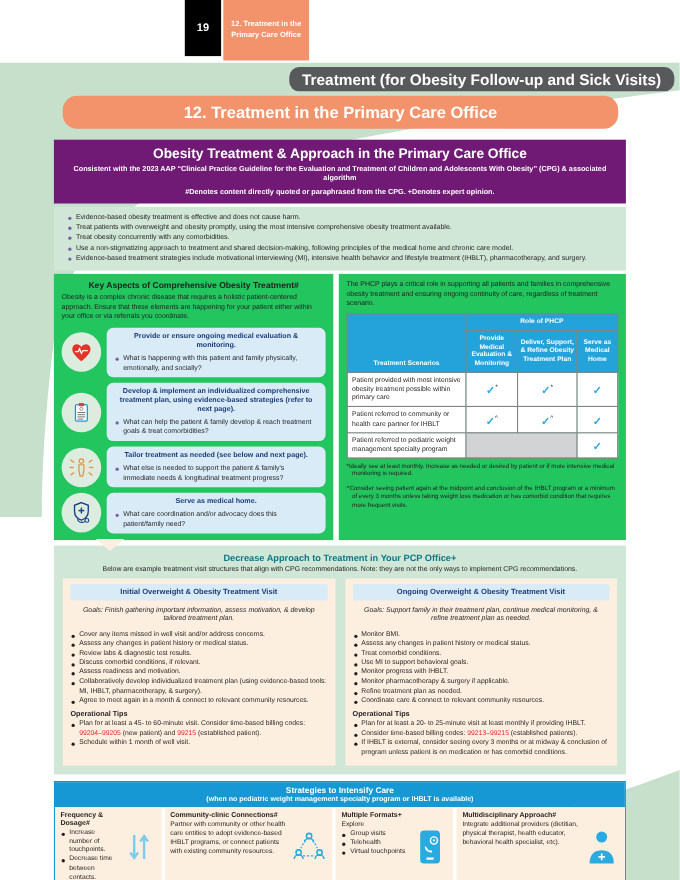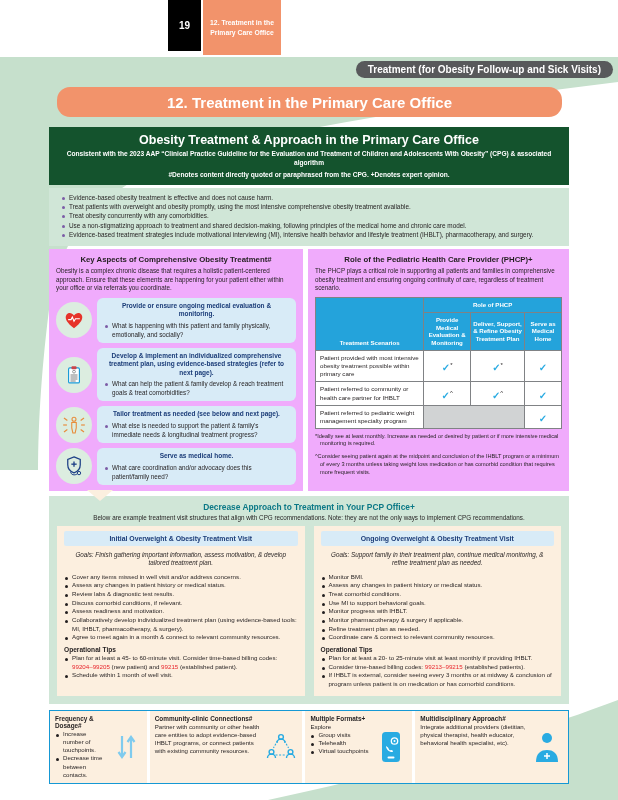--- a/index.html
+++ b/index.html
@@ -6,45 +6,45 @@
   .page{position:relative;width:618px;height:800px;background:#fff;overflow:hidden;
         font-family:"Liberation Sans",sans-serif;color:#231F20;}
   .bg-svg{position:absolute;left:0;top:0;z-index:0;}
 
   
   .tab-black{position:absolute;left:168px;top:0;width:33px;height:51px;background:#000;
              color:#fff;font-weight:bold;font-size:10px;display:flex;align-items:center;justify-content:center;z-index:3;}
   .tab-orange{position:absolute;left:203px;top:0;width:78px;height:55px;background:#F2936B;
              color:#fff;font-weight:bold;font-size:6.8px;display:flex;align-items:center;justify-content:center;
              text-align:center;line-height:1.35;z-index:3;padding:0 6px;box-sizing:border-box;}
-  .pill{position:absolute;right:5px;top:61px;background:#58595B;color:#fff;font-weight:bold;font-size:10px;
+  .pill{position:absolute;right:5px;top:61px;background:#58595B;color:#fff;font-weight:bold;font-size:14px;
         padding:3px 12px;border-radius:9px;z-index:3;}
   .main-title{position:absolute;left:57px;top:87px;width:505px;height:30px;background:#F2936B;border-radius:13px;
         color:#fff;font-weight:bold;font-size:15px;display:flex;align-items:center;justify-content:center;z-index:3;}
 
   .content{position:absolute;left:49px;top:127px;width:520px;z-index:2;}
 
   
-  .banner{background:#14532d;color:#fff;text-align:center;padding:6px 14px 7px;box-sizing:border-box;}
+  .banner{background:#701a75;color:#fff;text-align:center;padding:6px 14px 7px;box-sizing:border-box;}
   .banner .t{font-weight:bold;font-size:12.5px;margin-bottom:3px;}
   .banner .s{font-weight:bold;font-size:6.6px;line-height:1.35;}
   .banner .n{font-weight:bold;font-size:6.6px;margin-top:3px;}
 
   
   .principles{background:#D0E6D7;margin-top:3px;padding:5px 12px 7px;box-sizing:border-box;}
   .principles h2{margin:0 0 3px;text-align:center;font-size:8px;color:#21386B;}
   ul.blist{margin:0;padding:0;list-style:none;}
   ul.blist li{position:relative;padding-left:8px;font-size:6.4px;line-height:1.45;}
   ul.blist li::before{content:"";position:absolute;left:1px;top:4px;width:3px;height:3px;border-radius:50%;}
   ul.purple li::before{background:#7C5CA6;}
   ul.dark li::before{background:#231F20;}
 
   
   .two-col{display:flex;gap:5px;margin-top:3px;align-items:stretch;}
-  .panel{background:#f0abfc;padding:6px 7px;box-sizing:border-box;position:relative;}
+  .panel{background:#22c55e;padding:6px 7px;box-sizing:border-box;position:relative;}
   .panel h2{margin:0 0 3px;text-align:center;font-size:7.8px;color:#231F20;}
   .panel .intro{font-size:6.3px;line-height:1.35;margin:0;}
   .left-panel{width:254px;}
   .right-panel{flex:1;}
 
   .aspect-row{display:flex;gap:5px;margin-top:5px;align-items:center;}
   .icon-circle{flex:0 0 36px;width:36px;height:36px;border-radius:50%;background:#DCEDE0;
                display:flex;align-items:center;justify-content:center;}
   .aspect-box{flex:1;background:#D8EBF7;border-radius:6px;padding:4px 7px;}
   .aspect-box .h{font-weight:bold;color:#1B3C78;font-size:6.5px;text-align:center;line-height:1.3;margin-bottom:2px;}
@@ -206,21 +206,20 @@
             <ul class="blist purple">
                 <li>What care coordination and/or advocacy does this patient/family need?</li>
               </ul>
           </div>
         </div>
 
         <div class="down-arrow"></div>
       </div>
 
       <div class="panel right-panel">
-        <h2>Role of the Pediatric Health Care Provider (PHCP)+</h2>
         <p class="intro">The PHCP plays a critical role in supporting all patients and families in comprehensive obesity treatment and ensuring ongoing continuity of care, regardless of treatment scenario.</p>
 
         <table class="phcp">
           <tbody>
               <tr>
             <th class="scen-h" rowspan="2" style="width:44%;">Treatment Scenarios</th>
             <th colspan="3">Role of PHCP</th>
           </tr>
           <tr>
             <th style="width:19%;">Provide Medical Evaluation &amp; Monitoring</th>
@@ -298,20 +297,24 @@
           <ul class="blist dark">
             <li>Plan for at least a 20- to 25-minute visit at least monthly if providing IHBLT.</li>
             <li><span>Consider time-based billing codes: </span><span class="code">99213–99215</span><span> (established patients).</span></li>
             <li>If IHBLT is external, consider seeing every 3 months or at midway &amp; conclusion of program unless patient is on medication or has comorbid conditions.</li>
           </ul>
         </div>
       </div>
     </div>
 
     <div class="intensify">
+      <div class="int-head">
+        <div class="t">Strategies to Intensify Care</div>
+        <div class="s">(when no pediatric weight management specialty program or IHBLT is available)</div>
+      </div>
       <div class="cards">
         <div class="card c1">
           <div class="txt">
             <div class="ttl">Frequency &amp; Dosage#</div>
             <ul class="blist dark">
 
             <li>Increase number of touchpoints.</li>
                 <li>Decrease time between contacts.</li>
               </ul>
           </div>

